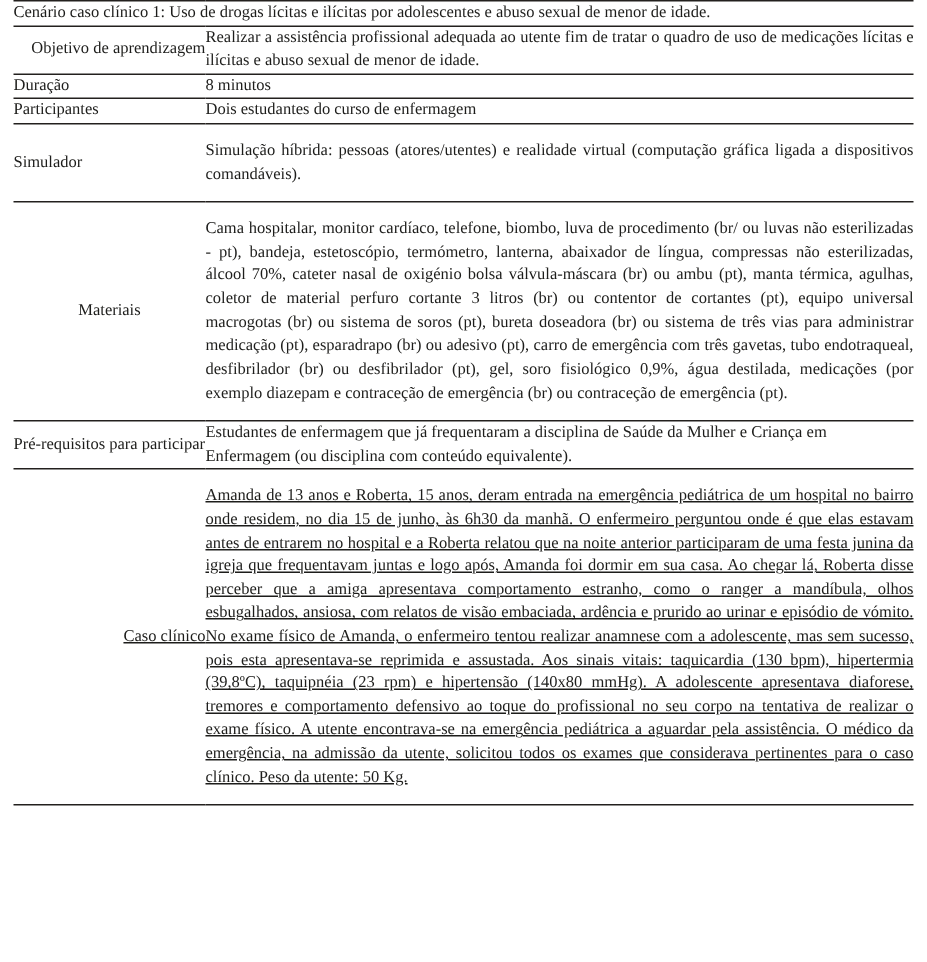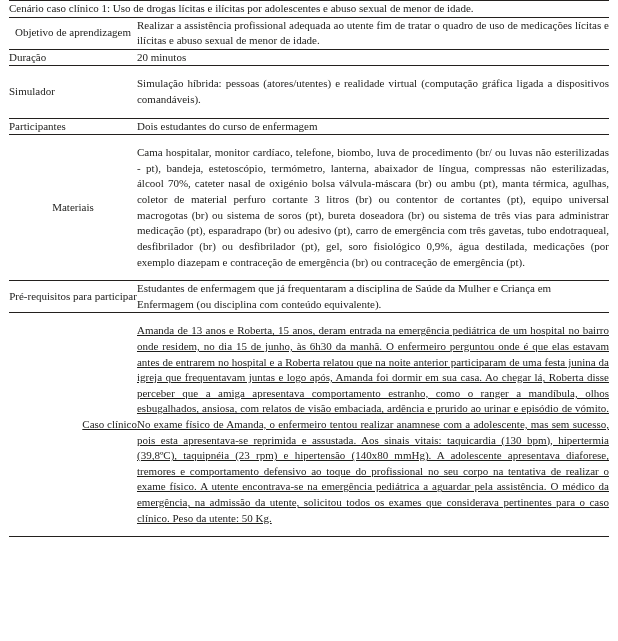--- a/index.html
+++ b/index.html
@@ -77,46 +77,46 @@
   <colgroup>
     <col class="col-label">
     <col class="col-value">
   </colgroup>
   <tbody>
     <tr class="rule-top">
       <td class="cell-title" colspan="2">Cenário caso clínico 1: Uso de drogas lícitas e ilícitas por adolescentes e abuso sexual de menor de idade.</td>
     </tr>
 
     <tr class="rule-mid">
-      <th class="cell-label" style="font-weight:normal; text-align:center;">Objetivo de aprendizagem</th>
+      <th class="cell-label" style="font-weight:normal; text-align:right;">Objetivo de aprendizagem</th>
       <td class="cell-value">Realizar a assistência profissional adequada ao utente fim de tratar o quadro de uso de medicações lícitas e ilícitas e abuso sexual de menor de idade.</td>
     </tr>
 
     <tr class="rule-mid">
       <th class="cell-label" style="font-weight:normal; text-align:left;">Duração</th>
-      <td class="cell-value no-justify">20 minutos</td>
-    </tr>
-
-    <tr class="rule-mid row-tall">
-      <th class="cell-label" style="font-weight:normal; text-align:left;">Simulador</th>
-      <td class="cell-value">Simulação híbrida: pessoas (atores/utentes) e realidade virtual (computação gráfica ligada a dispositivos comandáveis).</td>
+      <td class="cell-value no-justify">8 minutos</td>
     </tr>
 
     <tr class="rule-mid">
       <th class="cell-label" style="font-weight:normal; text-align:left;">Participantes</th>
       <td class="cell-value no-justify">Dois estudantes do curso de enfermagem</td>
     </tr>
 
     <tr class="rule-mid row-tall">
+      <th class="cell-label" style="font-weight:normal; text-align:left;">Simulador</th>
+      <td class="cell-value">Simulação híbrida: pessoas (atores/utentes) e realidade virtual (computação gráfica ligada a dispositivos comandáveis).</td>
+    </tr>
+
+    <tr class="rule-mid row-tall">
       <th class="cell-label" style="font-weight:normal; text-align:center;">Materiais</th>
       <td class="cell-value">Cama hospitalar, monitor cardíaco, telefone, biombo, luva de procedimento (br/ ou luvas não esterilizadas - pt), bandeja, estetoscópio, termómetro, lanterna, abaixador de língua, compressas não esterilizadas, álcool 70%, cateter nasal de oxigénio bolsa válvula-máscara (br) ou ambu (pt), manta térmica, agulhas, coletor de material perfuro cortante 3 litros (br) ou contentor de cortantes (pt), equipo universal macrogotas (br) ou sistema de soros (pt), bureta doseadora (br) ou sistema de três vias para administrar medicação (pt), esparadrapo (br) ou adesivo (pt), carro de emergência com três gavetas, tubo endotraqueal, desfibrilador (br) ou desfibrilador (pt), gel, soro fisiológico 0,9%, água destilada, medicações (por exemplo diazepam e contraceção de emergência (br) ou contraceção de emergência (pt).</td>
     </tr>
 
     <tr class="rule-mid">
-      <th class="cell-label" style="font-weight:normal; text-align:center;">Pré-requisitos para participar</th>
+      <th class="cell-label" style="font-weight:normal; text-align:left;">Pré-requisitos para participar</th>
       <td class="cell-value no-justify">Estudantes de enfermagem que já frequentaram a disciplina de Saúde da Mulher e Criança em Enfermagem (ou disciplina com conteúdo equivalente).</td>
     </tr>
 
     <tr class="rule-mid rule-bottom row-tall">
       <th class="cell-label" style="font-weight:normal; text-align:right;">Caso clínico</th>
       <td class="cell-value">Amanda de 13 anos e Roberta, 15 anos, deram entrada na emergência pediátrica de um hospital no bairro onde residem, no dia 15 de junho, às 6h30 da manhã. O enfermeiro perguntou onde é que elas estavam antes de entrarem no hospital e a Roberta relatou que na noite anterior participaram de uma festa junina da igreja que frequentavam juntas e logo após, Amanda foi dormir em sua casa. Ao chegar lá, Roberta disse perceber que a amiga apresentava comportamento estranho, como o ranger a mandíbula, olhos esbugalhados, ansiosa, com relatos de visão embaciada, ardência e prurido ao urinar e episódio de vómito. No exame físico de Amanda, o enfermeiro tentou realizar anamnese com a adolescente, mas sem sucesso, pois esta apresentava-se reprimida e assustada. Aos sinais vitais: taquicardia (130 bpm), hipertermia (39,8ºC), taquipnéia (23 rpm) e hipertensão (140x80 mmHg). A adolescente apresentava diaforese, tremores e comportamento defensivo ao toque do profissional no seu corpo na tentativa de realizar o exame físico. A utente encontrava-se na emergência pediátrica a aguardar pela assistência. O médico da emergência, na admissão da utente, solicitou todos os exames que considerava pertinentes para o caso clínico. Peso da utente: 50 Kg.</td>
     </tr>
   </tbody>
 </table>
 

